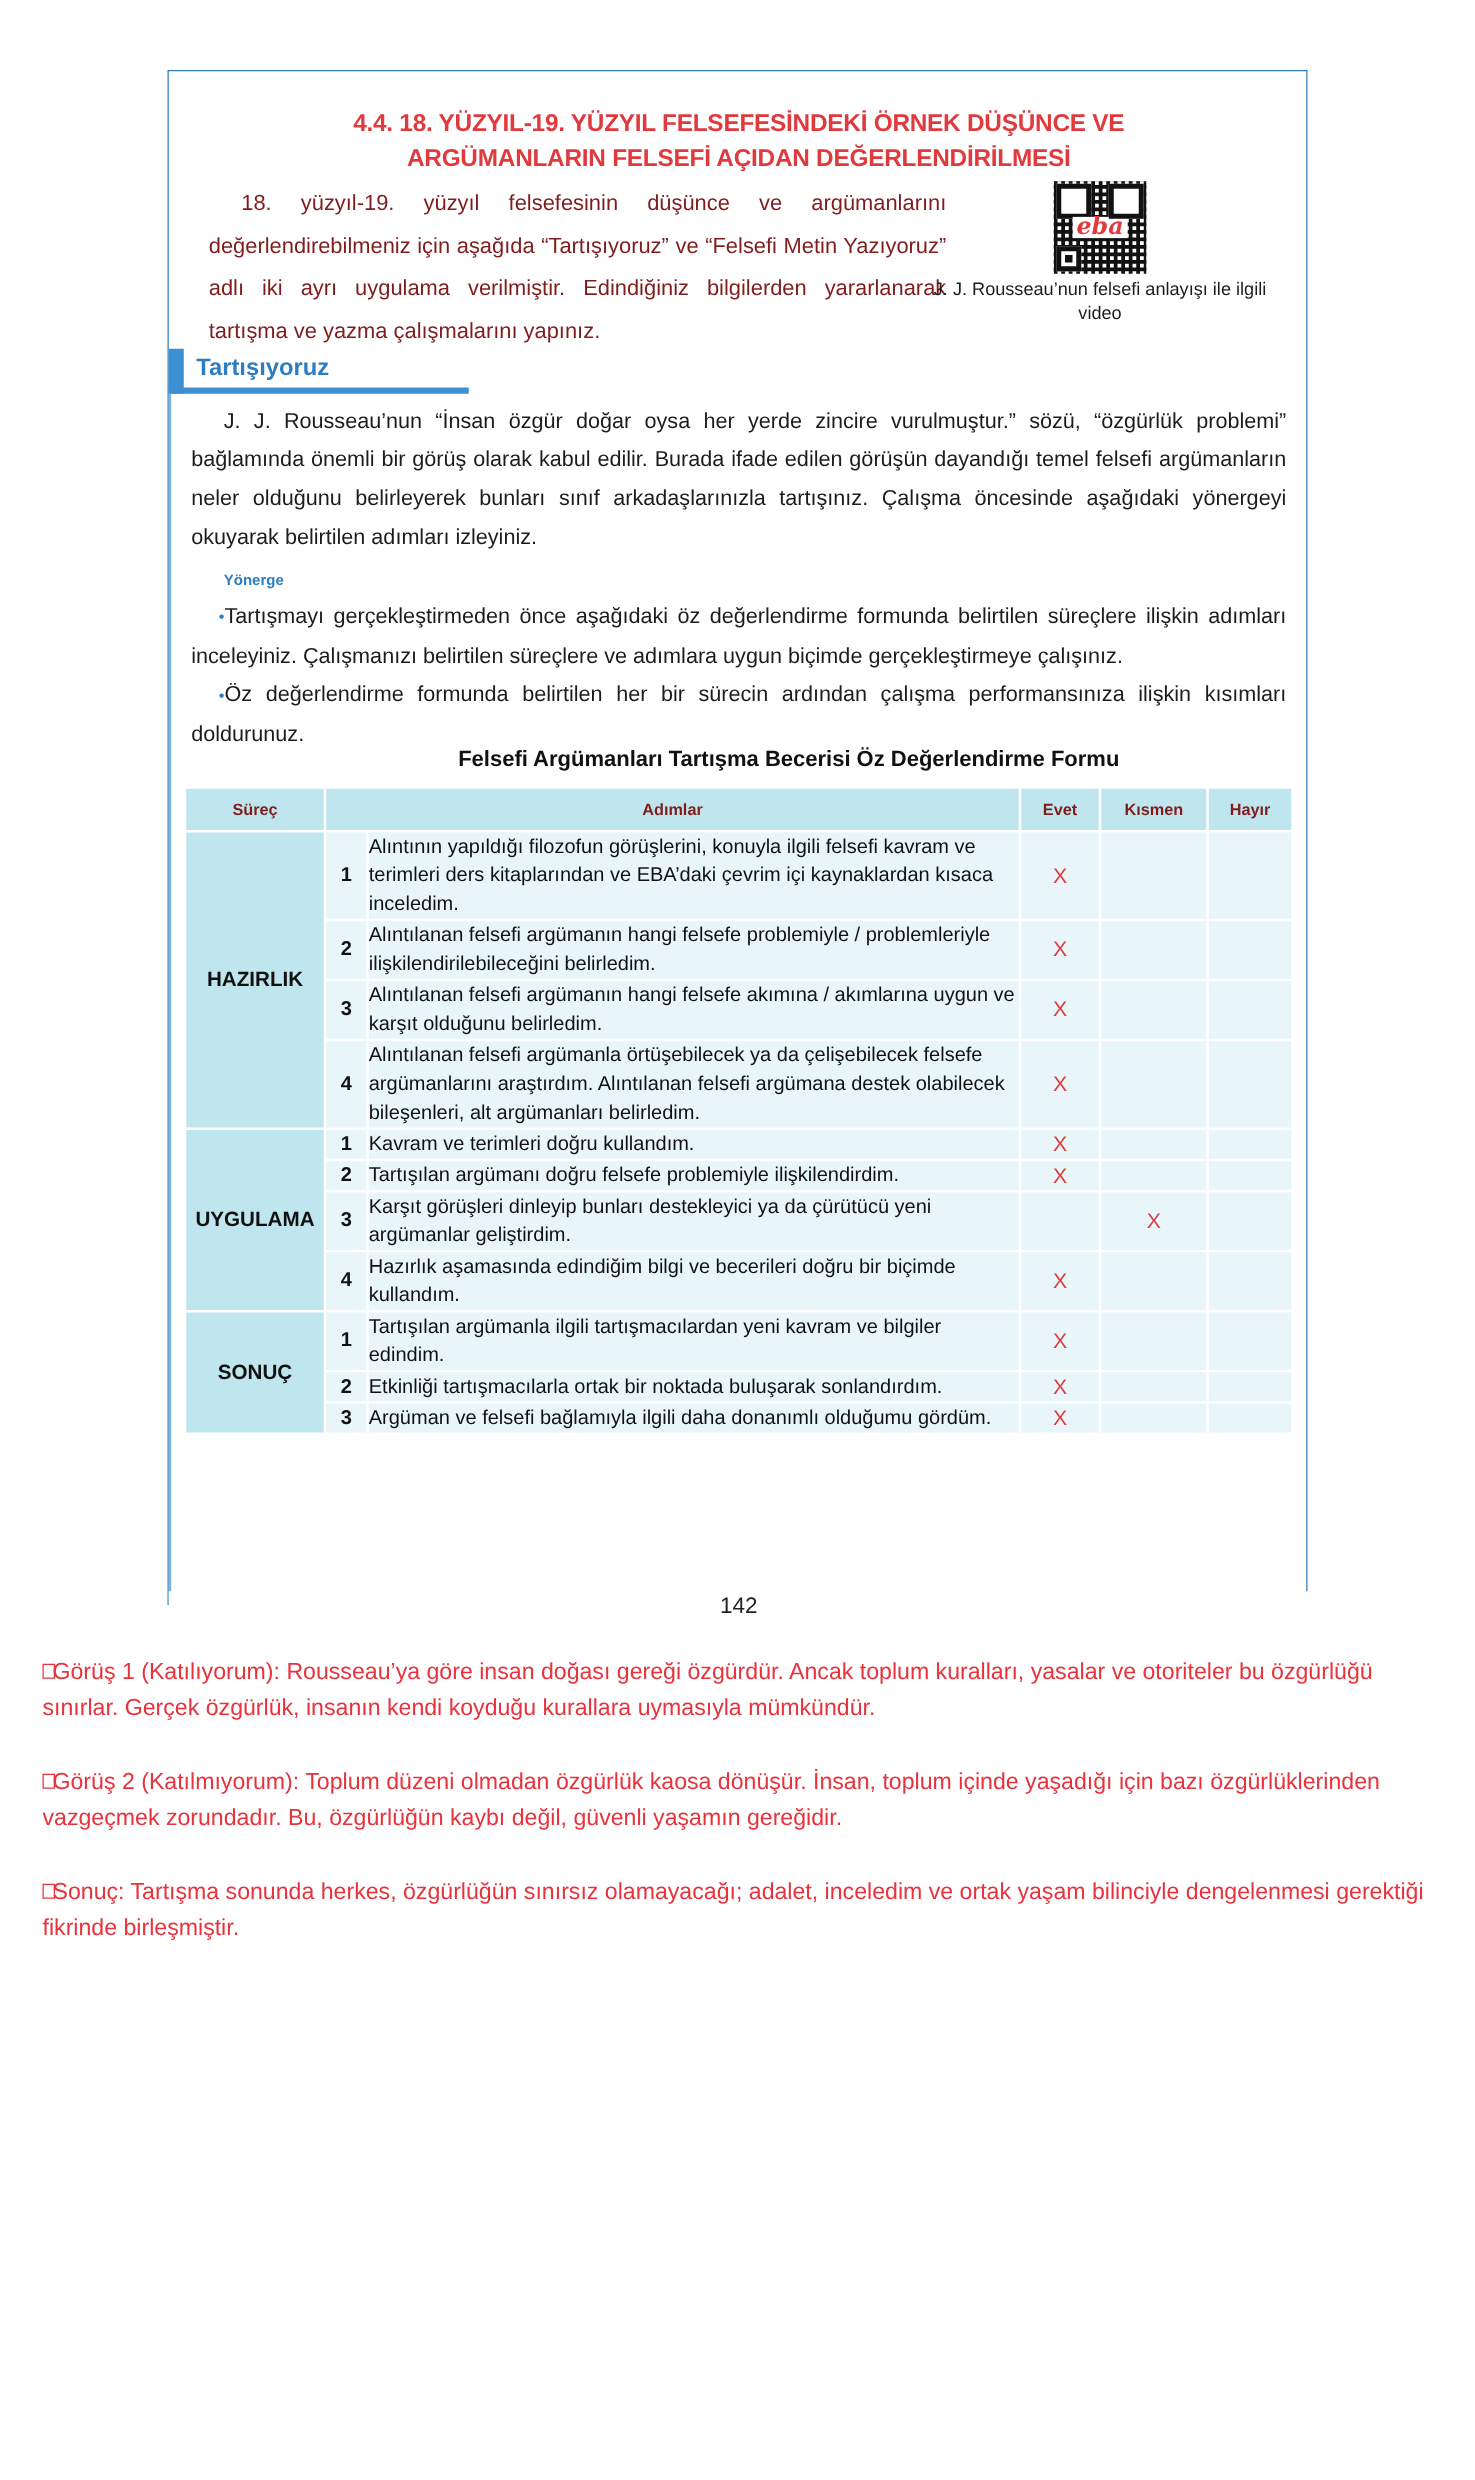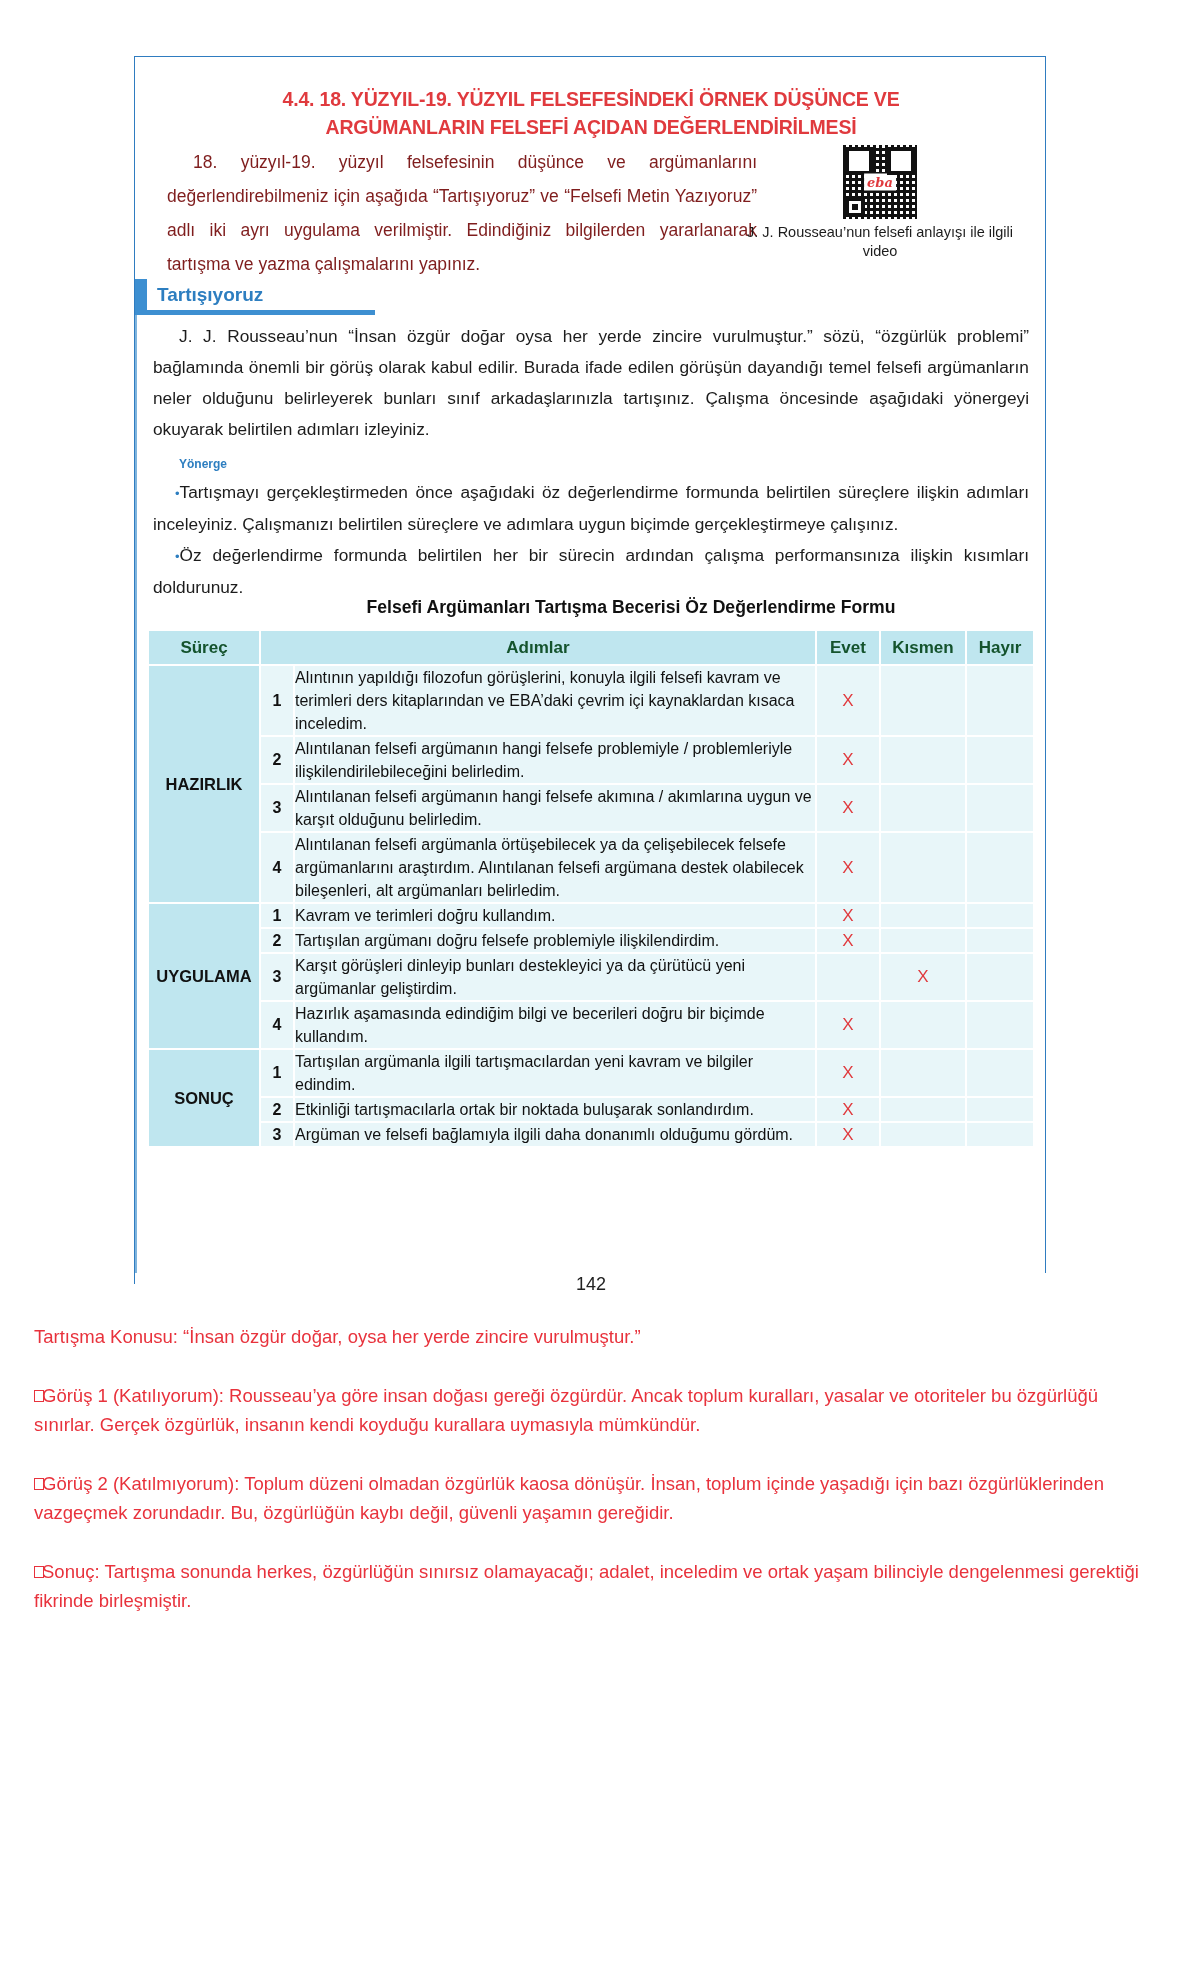--- a/index.html
+++ b/index.html
@@ -108,21 +108,21 @@
   .qr-eba {
     position: absolute;
     left: 50%; top: 50%;
     transform: translate(-50%, -50%);
     background: #fff;
     padding: 1px 3px;
     color: #e03a3e;
     font-family: "DejaVu Serif", serif;
     font-style: italic;
     font-weight: bold;
-    font-size: 13px;
+    font-size: 19px;
     line-height: 15px;
   }
   .qr-caption {
     margin-top: 4px;
     font-size: 14.5px;
     line-height: 19px;
     color: #1c1c1c;
   }
 
   
@@ -222,22 +222,22 @@
     font-size: 0;
   }
   .form-table th, .form-table td {
     vertical-align: middle;
     padding: 0;
   }
   .th-cell {
     background: #bfe6ef;
     text-align: center;
     font-weight: bold;
-    font-size: 17px;
-    color: #14532d;
+    font-size: 13px;
+    color: #7f1d1d;
     height: 33px;
     padding: 0 4px;
   }
   .proc-cell {
     background: #bfe6ef;
     text-align: center;
     font-weight: bold;
     font-size: 16.5px;
     color: #111;
     width: 110px;
@@ -439,19 +439,18 @@
               <td class="mark-cell hayir"></td>
             </tr>
           </tbody>
       </table>
 
       <div class="page-number">142</div>
     </div>
   </div>
 
   <div class="notes" id="notes">
-      <p class="note"><span>Tartışma Konusu: “İnsan özgür doğar, oysa her yerde zincire vurulmuştur.”</span></p>
       <p class="note"><span class="marker"></span><span>Görüş 1 (Katılıyorum): Rousseau’ya göre insan doğası gereği özgürdür. Ancak toplum kuralları, yasalar ve otoriteler bu özgürlüğü sınırlar. Gerçek özgürlük, insanın kendi koyduğu kurallara uymasıyla mümkündür.</span></p>
       <p class="note"><span class="marker"></span><span>Görüş 2 (Katılmıyorum): Toplum düzeni olmadan özgürlük kaosa dönüşür. İnsan, toplum içinde yaşadığı için bazı özgürlüklerinden vazgeçmek zorundadır. Bu, özgürlüğün kaybı değil, güvenli yaşamın gereğidir.</span></p>
       <p class="note"><span class="marker"></span><span>Sonuç: Tartışma sonunda herkes, özgürlüğün sınırsız olamayacağı; adalet, inceledim ve ortak yaşam bilinciyle dengelenmesi gerektiği fikrinde birleşmiştir.</span></p>
     </div>
 
 </div>
 
 </body></html>

